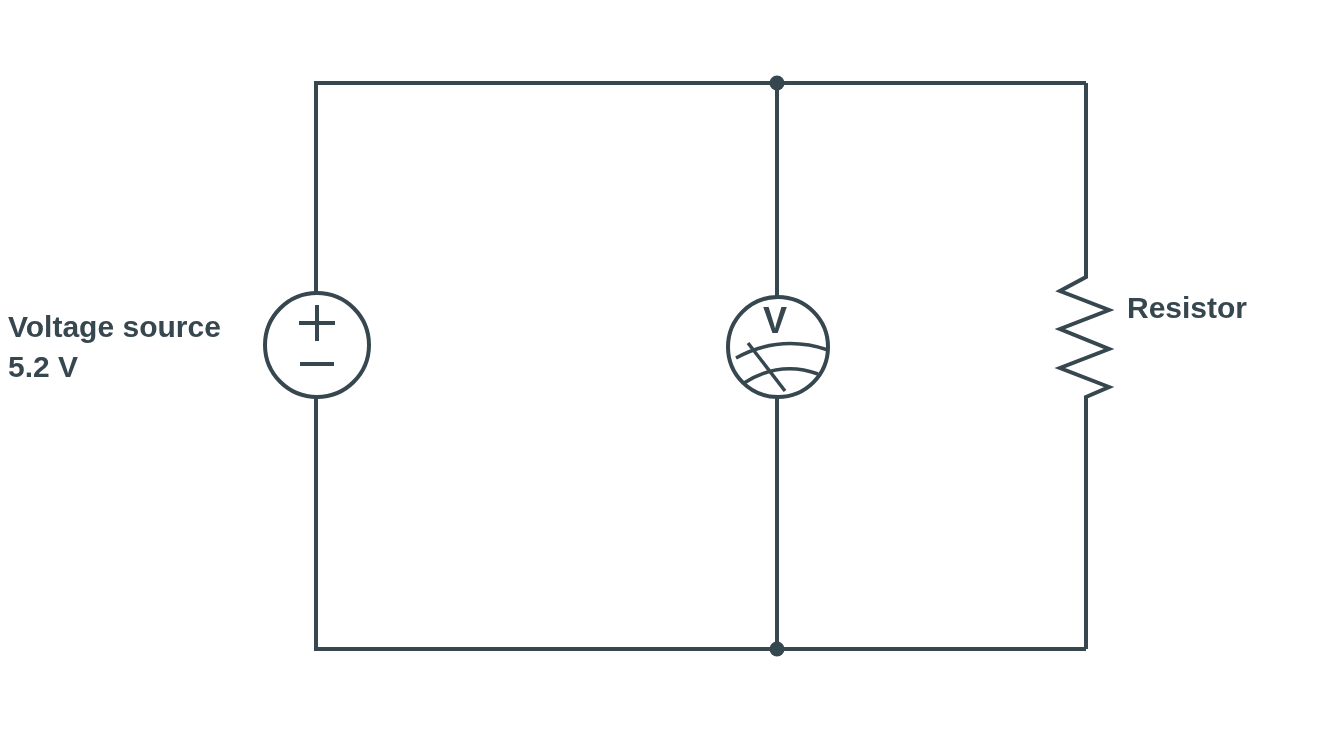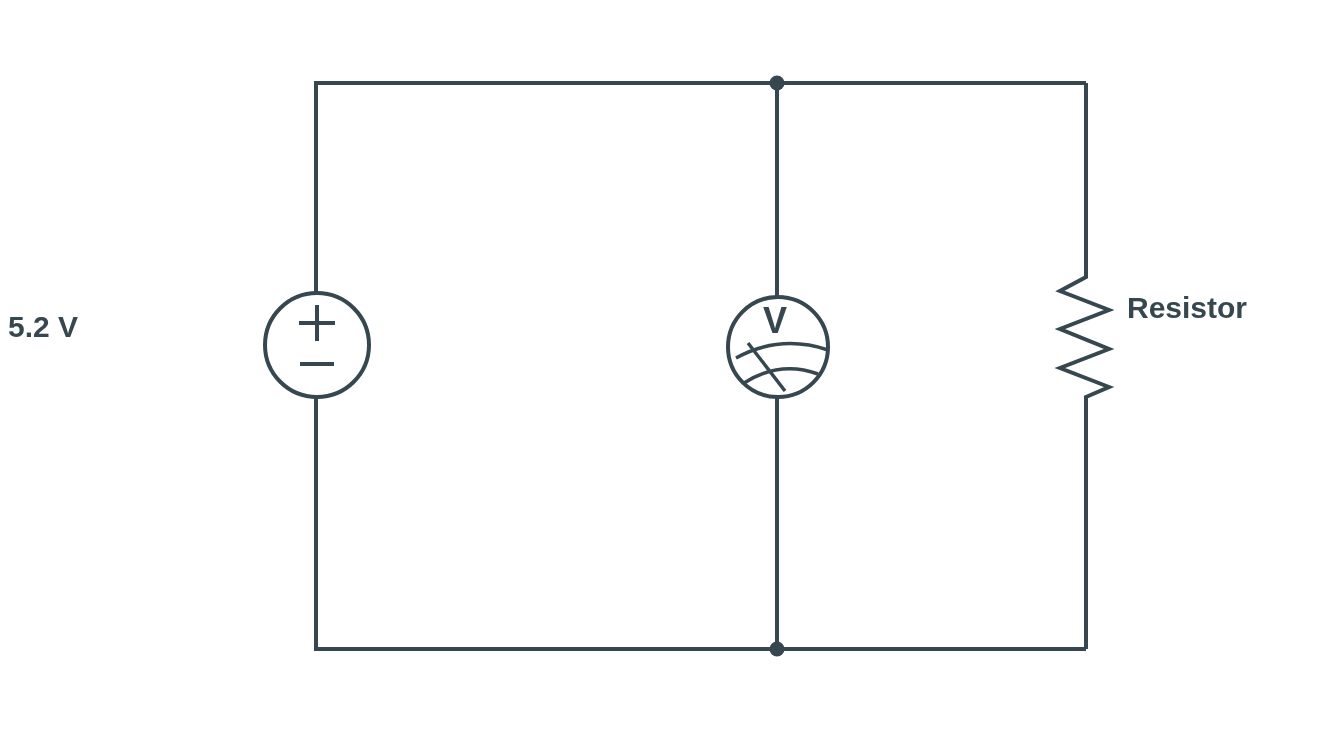--- a/index.html
+++ b/index.html
@@ -70,20 +70,21 @@
       <text x="775" y="333" text-anchor="middle" class="meter-v">V</text>
       <g stroke="#37474F" stroke-width="3.5" fill="none">
         <path d="M736,358 Q780,334 828,350"></path>
         <path d="M744,383 Q780,360 818,374"></path>
         <line x1="748" y1="343" x2="785" y2="391"></line>
       </g>
     </g>
   </svg>
 
   <div class="label" id="voltage-source-label">
+    <div>Voltage source</div>
     <div>5.2 V</div>
   </div>
 
 
   <div class="label" id="resistor-label">
     <div>Resistor</div>
   </div>
 
 </div>
 

